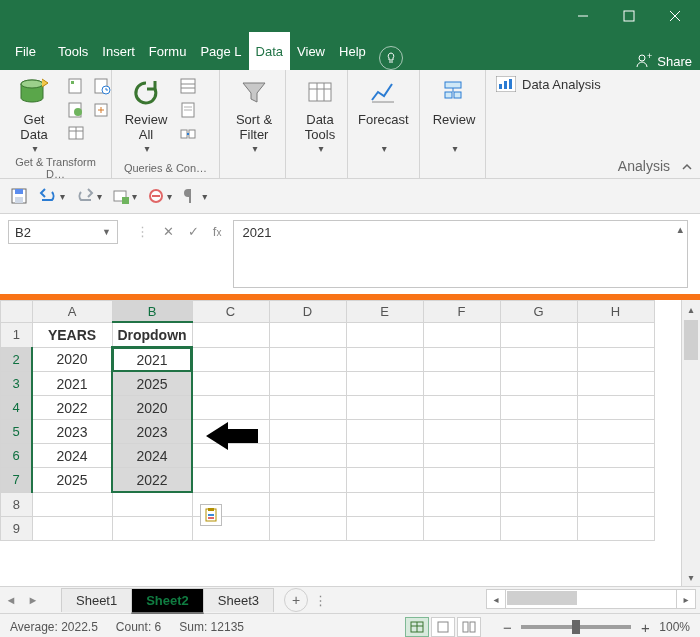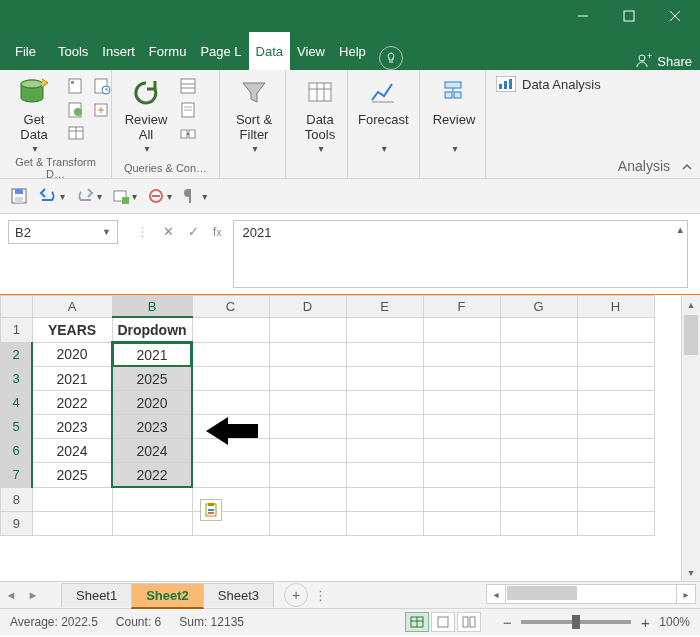--- a/index.html
+++ b/index.html
@@ -21,21 +21,21 @@
   .bigbtn .ic{width:34px;height:34px;margin-bottom:3px;display:flex;align-items:center;justify-content:center}
   .smallcol{display:flex;flex-direction:column;gap:4px;padding-top:2px}
   .smallcol .sm{width:20px;height:20px;display:flex;align-items:center;justify-content:center}
   .chev{font-size:10px;margin-left:2px;color:#555}
   .analysis{flex:1;position:relative}
   .analysis .dabtn{position:absolute;top:6px;left:10px;display:flex;align-items:center;gap:6px;cursor:pointer}
   .analysis .gtitle{position:absolute;bottom:2px;right:30px;font-size:14px;color:#666}
   .analysis .coll{position:absolute;bottom:4px;right:6px;color:#666}
   .qat{height:34px;background:#f3f3f3;border-bottom:1px solid #d4d4d4;display:flex;align-items:center;gap:10px;padding:0 10px}
   .qat .qb{display:flex;align-items:center;color:#555;cursor:pointer}
-  .fbar{height:80px;border-bottom:1px solid #f97316;display:flex;align-items:stretch;background:#fff;position:relative}
+  .fbar{height:80px;border-bottom:6px solid #f97316;display:flex;align-items:stretch;background:#fff;position:relative}
   .namebox{width:110px;border:1px solid #c6c6c6;margin:6px 0 0 8px;height:24px;display:flex;align-items:center;padding:0 6px;box-sizing:border-box;background:#fff}
   .namebox .dd{font-size:9px;color:#666}
   .fxicons{display:flex;align-items:flex-start;gap:14px;padding:10px 12px 0 18px;color:#8a8a8a}
   .fxicons .fx{}
   .fcontent{flex:1;border:1px solid #c6c6c6;margin:6px 12px 6px 0;padding:4px 8px;position:relative;background:#fff}
   .fcontent .exp{position:absolute;top:2px;right:4px;font-size:11px;color:#666}
 
   .gridwrap{position:relative;height:286px;background:#fff;overflow:hidden}
   table.sheet{border-collapse:collapse;table-layout:fixed}
   .sheet th,.sheet td{border:1px solid #d4d4d4;height:23px;padding:0;text-align:center;font-size:14px;background:#fff}
@@ -55,21 +55,21 @@
   .selrange td.selborder-right{border-right:2px solid #217346}
   .vscroll{position:absolute;right:0;top:0;bottom:0;width:18px;background:#f0f0f0;border-left:1px solid #d4d4d4;display:flex;flex-direction:column;align-items:center}
   .vscroll .arr{height:18px;display:flex;align-items:center;justify-content:center;font-size:10px;color:#666;width:100%}
   .vscroll .thumb{background:#cfcfcf;width:14px;flex:0 0 40px;margin-top:2px}
   .arrow-annot{position:absolute;left:206px;top:118px;pointer-events:none}
   .paste-ic{position:absolute;left:200px;top:204px;width:20px;height:20px;border:1px solid #bdbdbd;background:#fff;display:flex;align-items:center;justify-content:center}
 
   .sheettabs{height:26px;border-top:1px solid #d4d4d4;background:#f3f3f3;display:flex;align-items:center;position:relative}
   .sheettabs .navbtn{width:22px;text-align:center;color:#888;font-size:11px}
   .stab{padding:4px 14px;border:1px solid #cfcfcf;border-bottom:none;background:#ececec;margin-left:-1px;cursor:pointer;font-size:13px}
-  .stab.active{background:#fdba74;color:#107c41;font-weight:600;border-bottom:2px solid #a16207;position:relative;top:1px}
+  .stab.active{background:#000000;color:#107c41;font-weight:600;border-bottom:2px solid #737373;position:relative;top:1px}
   .addsheet{width:22px;height:22px;margin-left:10px;border:1px solid #cfcfcf;border-radius:50%;display:flex;align-items:center;justify-content:center;color:#666;font-size:14px}
   .hscroll{position:absolute;right:4px;top:3px;display:flex;align-items:center;height:18px}
   .hscroll .arr{width:18px;height:18px;border:1px solid #cfcfcf;background:#fff;display:flex;align-items:center;justify-content:center;font-size:10px;color:#666}
   .hscroll .track{width:170px;height:18px;border:1px solid #cfcfcf;background:#fff;position:relative;margin:0 -1px}
   .hscroll .thumb{position:absolute;left:1px;top:1px;height:14px;width:70px;background:#cfcfcf}
 
   .status{height:26px;background:#f3f3f3;border-top:1px solid #d4d4d4;display:flex;align-items:center;font-size:12px;color:#555;padding:0 10px;gap:18px}
   .status .spacer{flex:1}
   .status .views{display:flex;gap:2px}
   .status .views .v{width:22px;height:18px;border:1px solid #cfcfcf;display:flex;align-items:center;justify-content:center;background:#fff}

